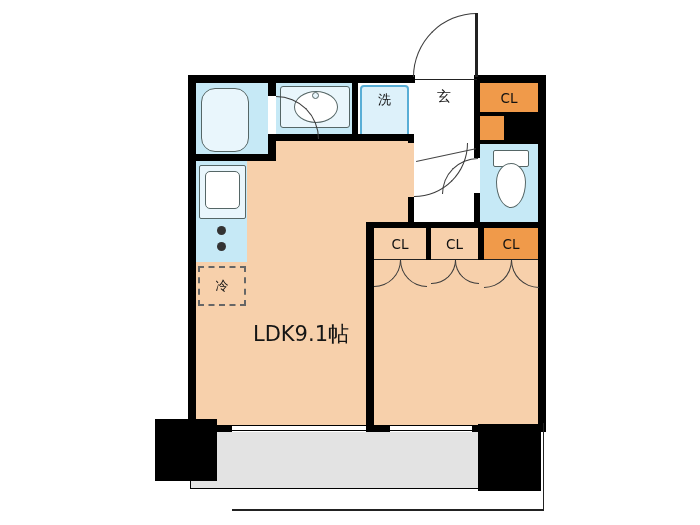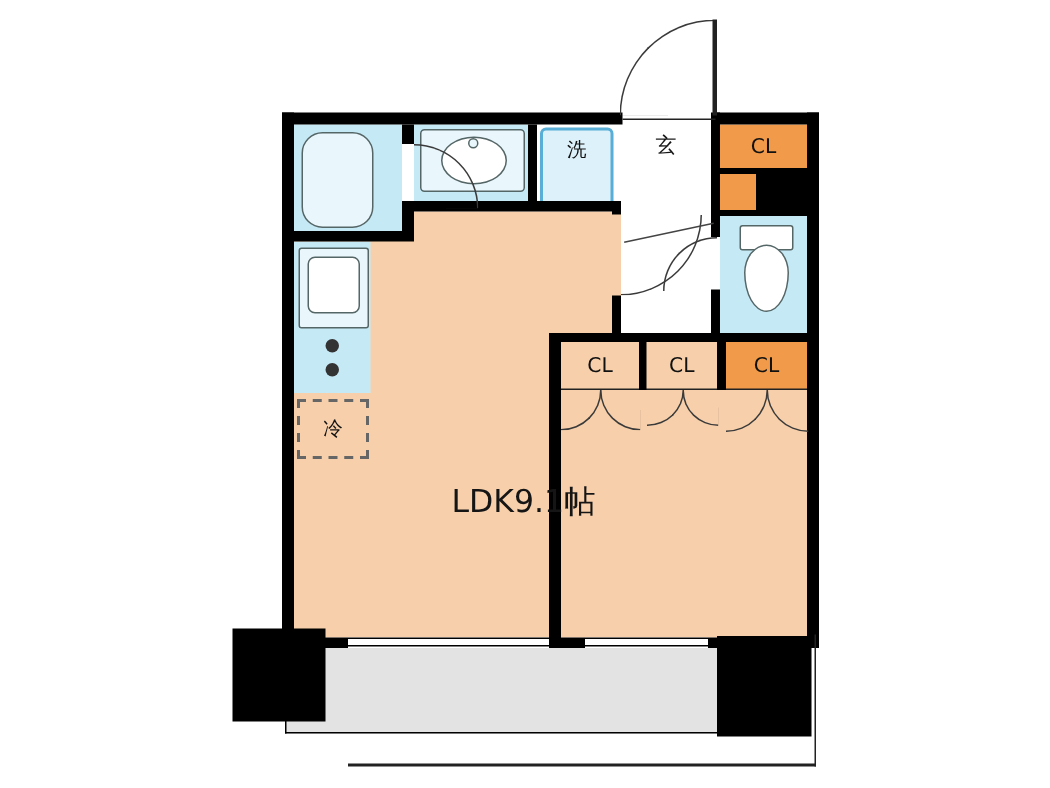--- a/index.html
+++ b/index.html
@@ -116,16 +116,16 @@
   <div class="arc br" style="left:414px;top:143px;width:53px;height:53px;"></div>
   <div class="arc tl" style="left:442px;top:158px;width:35px;height:35px;"></div>
   <div class="arc br" style="left:374px;top:260px;width:26px;height:26px;"></div>
   <div class="arc bl" style="left:400px;top:260px;width:26px;height:26px;"></div>
   <div class="arc br" style="left:431px;top:260px;width:23.5px;height:23px;"></div>
   <div class="arc bl" style="left:454.5px;top:260px;width:23.5px;height:23px;"></div>
   <div class="arc br" style="left:484px;top:260px;width:27px;height:27px;"></div>
   <div class="arc bl" style="left:511px;top:260px;width:27px;height:27px;"></div>
   <div class="abs" style="left:416px;top:161px;width:61px;height:0;border-top:1.3px solid #444;transform:rotate(-12deg);transform-origin:0 0;"></div>
 
-  <div class="label" style="left:196px;top:320px;width:210px;font-size:21px;padding-left:48px;">LDK9.1帖</div>
+  <div class="label" style="left:196px;top:320px;width:210px;font-size:21px;">LDK9.1帖</div>
   <div class="label" style="left:414px;top:88px;width:60px;font-size:14px;">玄</div>
 
 </div>
 
 </body></html>

